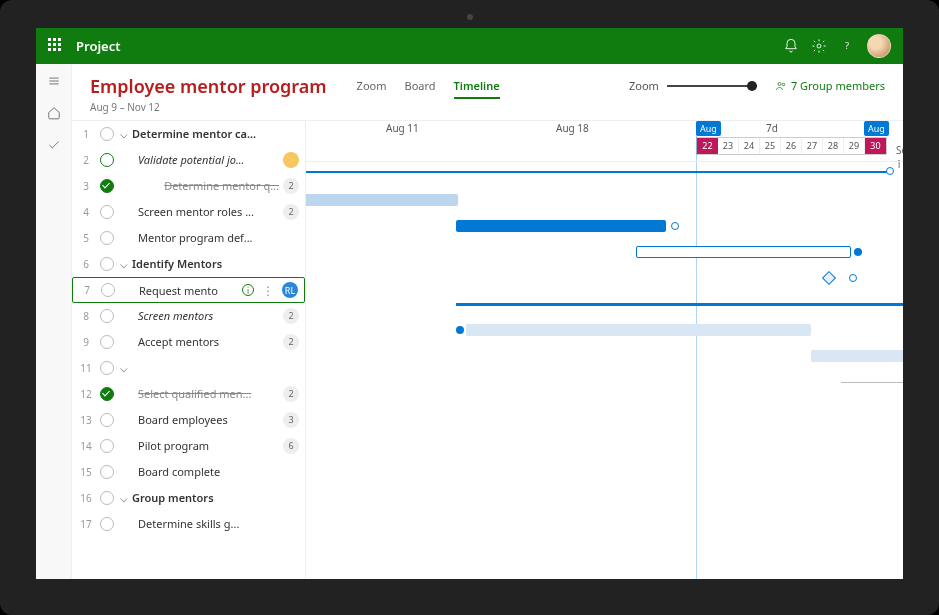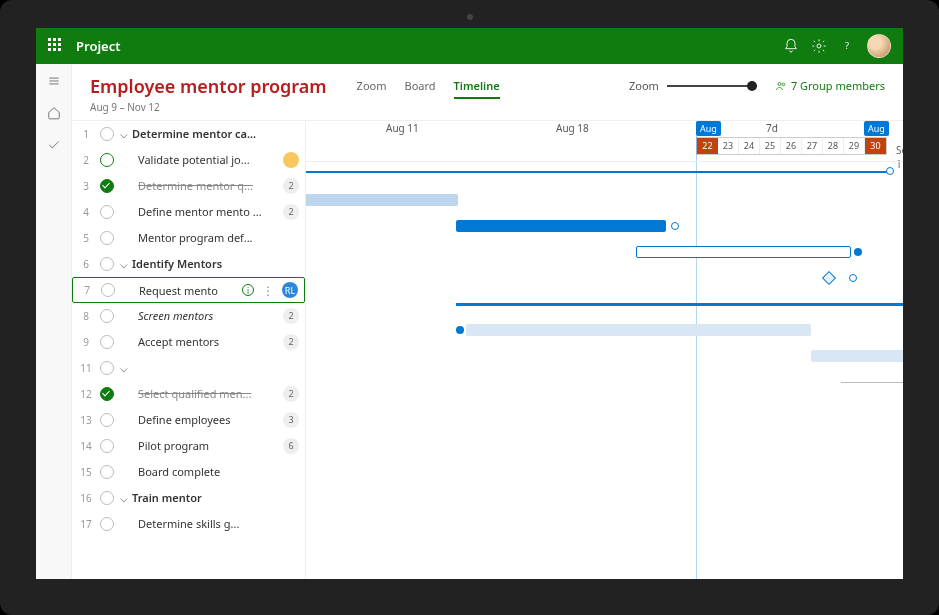--- a/index.html
+++ b/index.html
@@ -55,21 +55,21 @@
   .tr-info{width:12px;height:12px;border-radius:50%;border:1px solid #107c10;color:#107c10;font-size:8px;display:flex;align-items:center;justify-content:center;margin-right:4px;}
   .tr-more{color:#888;font-size:12px;padding:0 4px;cursor:pointer;}
 
   .timeline { flex:1; position:relative; overflow:hidden; }
   .ruler { height:40px; position:relative; }
   .ruler-top { height:18px; display:flex; font-size:10px; color:#555; position:relative;}
   .ruler-top .cell { position:absolute; top:0; }
   .tag-blue{background:#0078d4;color:#fff;padding:1px 4px;font-size:9px;border-radius:2px;}
   .ruler-days{height:18px;position:absolute;top:16px;left:390px;display:flex;border:1px solid #ccc;font-size:9px;}
   .ruler-days .d{width:21px;text-align:center;line-height:16px;border-right:1px solid #eee;color:#555;}
-  .ruler-days .d.start,.ruler-days .d.end{background:#c2410c;color:#fff;border-right:none;}
+  .ruler-days .d.start,.ruler-days .d.end{background:#be185d;color:#fff;border-right:none;}
   .range-seven{position:absolute;top:0;left:460px;font-size:10px;color:#555;}
   .ruler-labels{position:absolute;top:2px;font-size:10px;color:#666;}
   .ruler-labels.sep{left:590px;top:22px;}
   .divider-line{position:absolute;top:40px;left:0;right:0;height:1px;background:#eee;}
 
   .bars { position:absolute; top:40px; left:0; right:0; }
   .bar-row { height:26px; position:relative; }
   .gbar { position:absolute; height:12px; top:7px; border-radius:2px; background:#bcd6ee; }
   .gbar.solid{ background:#0078d4; }
   .gbar.outline{ background:#fff; border:1.5px solid #0078d4; }
@@ -171,35 +171,35 @@
               <div class="task-row">
                 <span class="tr-num">1</span>
                 <span class="tr-check"></span>
                 <span class="tr-chevron">⌵</span>
                 <span class="tr-name bold">Determine mentor ca...</span>
               </div>
               <div class="task-row">
                 <span class="tr-num">2</span>
                 <span class="tr-check ring"></span>
                 <span class="tr-chevron"></span>
-                <span class="tr-name" style="padding-left: 8px;">Validate potential jo...</span>
+                <span class="tr-name" style="padding-left: 8px; font-style: italic;">Validate potential jo...</span>
                 <span class="tr-badge assignee"></span>
               </div>
               <div class="task-row">
                 <span class="tr-num">3</span>
                 <span class="tr-check done"></span>
                 <span class="tr-chevron"></span>
-                <span class="tr-name strike" style="padding-left: 8px;">Determine mentor q...</span>
+                <span class="tr-name strike" style="padding-left: 8px; text-align: right;">Determine mentor q...</span>
                 <span class="tr-badge">2</span>
               </div>
               <div class="task-row">
                 <span class="tr-num">4</span>
                 <span class="tr-check"></span>
                 <span class="tr-chevron"></span>
-                <span class="tr-name" style="padding-left: 8px;">Define mentor mento ...</span>
+                <span class="tr-name" style="padding-left: 8px;">Screen mentor roles ...</span>
                 <span class="tr-badge">2</span>
               </div>
               <div class="task-row">
                 <span class="tr-num">5</span>
                 <span class="tr-check"></span>
                 <span class="tr-chevron"></span>
                 <span class="tr-name" style="padding-left: 8px;">Mentor program def...</span>
               </div>
               <div class="task-row">
                 <span class="tr-num">6</span>
@@ -239,41 +239,41 @@
                 <span class="tr-num">12</span>
                 <span class="tr-check done"></span>
                 <span class="tr-chevron"></span>
                 <span class="tr-name strike" style="padding-left: 8px;">Select qualified men...</span>
                 <span class="tr-badge">2</span>
               </div>
               <div class="task-row">
                 <span class="tr-num">13</span>
                 <span class="tr-check"></span>
                 <span class="tr-chevron"></span>
-                <span class="tr-name" style="padding-left: 8px;">Define employees</span>
+                <span class="tr-name" style="padding-left: 8px;">Board employees</span>
                 <span class="tr-badge">3</span>
               </div>
               <div class="task-row">
                 <span class="tr-num">14</span>
                 <span class="tr-check"></span>
                 <span class="tr-chevron"></span>
                 <span class="tr-name" style="padding-left: 8px;">Pilot program</span>
                 <span class="tr-badge">6</span>
               </div>
               <div class="task-row">
                 <span class="tr-num">15</span>
                 <span class="tr-check"></span>
                 <span class="tr-chevron"></span>
                 <span class="tr-name" style="padding-left: 8px;">Board complete</span>
               </div>
               <div class="task-row">
                 <span class="tr-num">16</span>
                 <span class="tr-check"></span>
                 <span class="tr-chevron">⌵</span>
-                <span class="tr-name bold">Train mentor</span>
+                <span class="tr-name bold">Group mentors</span>
               </div>
               <div class="task-row">
                 <span class="tr-num">17</span>
                 <span class="tr-check"></span>
                 <span class="tr-chevron"></span>
                 <span class="tr-name" style="padding-left: 8px;">Determine skills g...</span>
               </div>
             </div>
 
           <div class="timeline">

